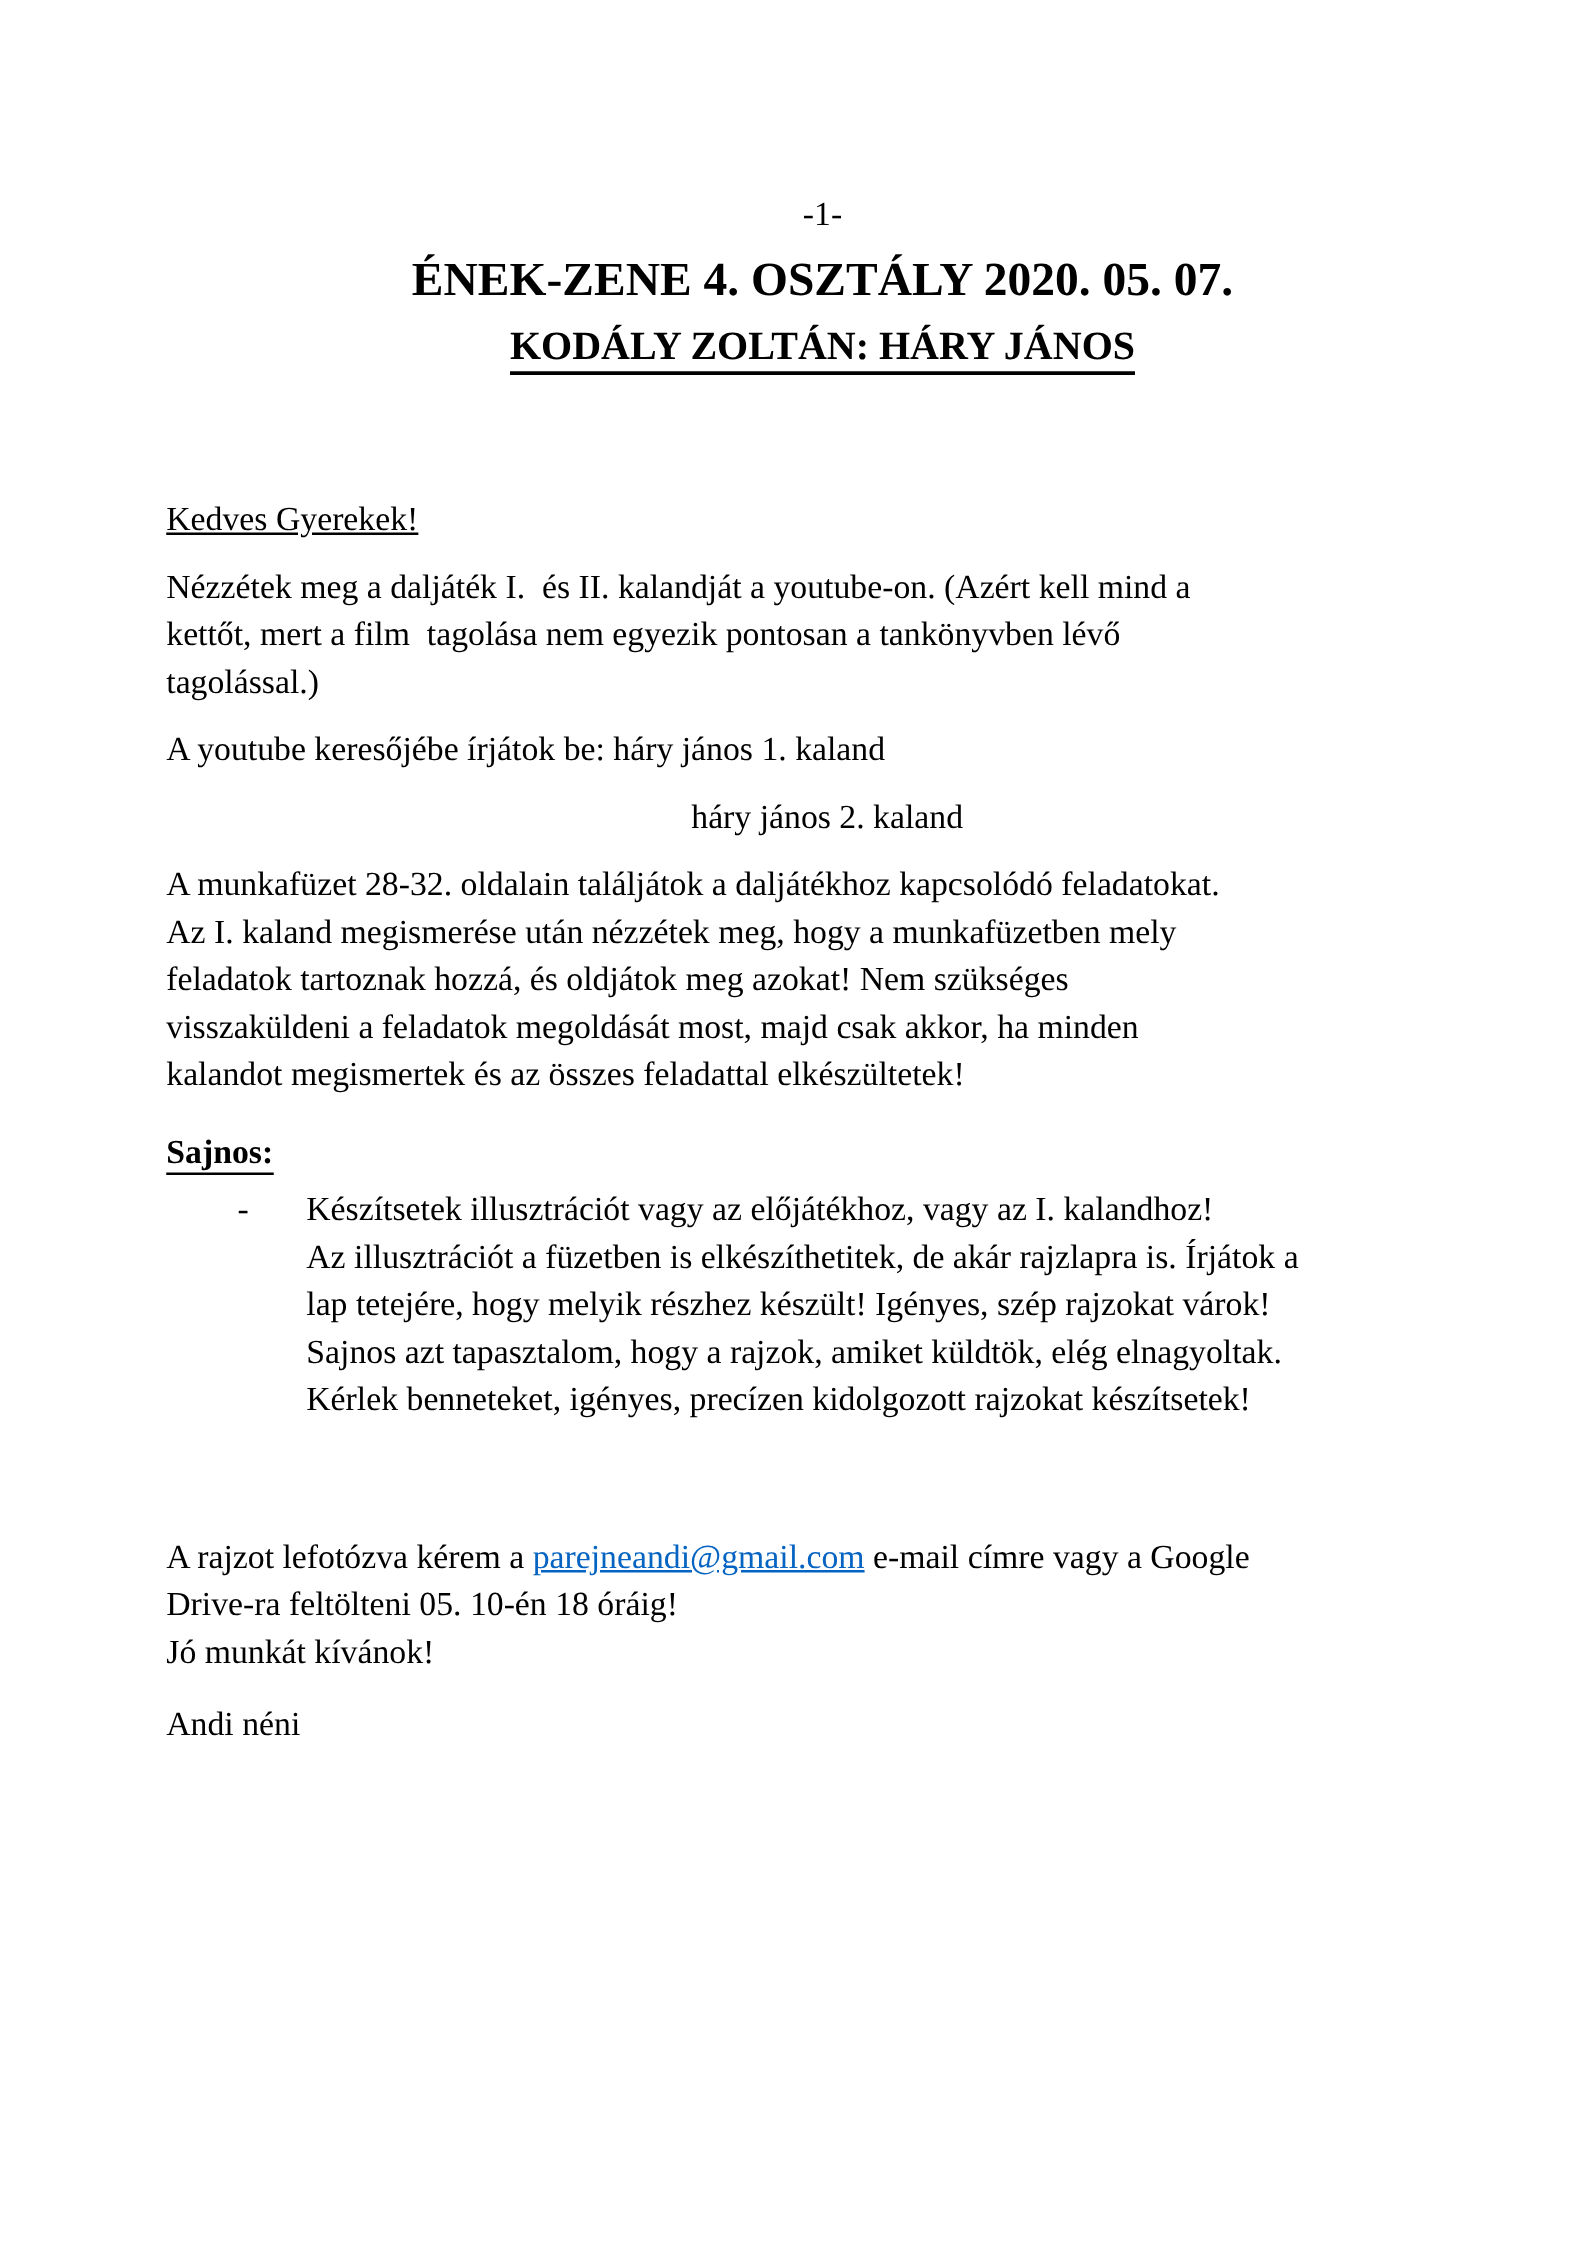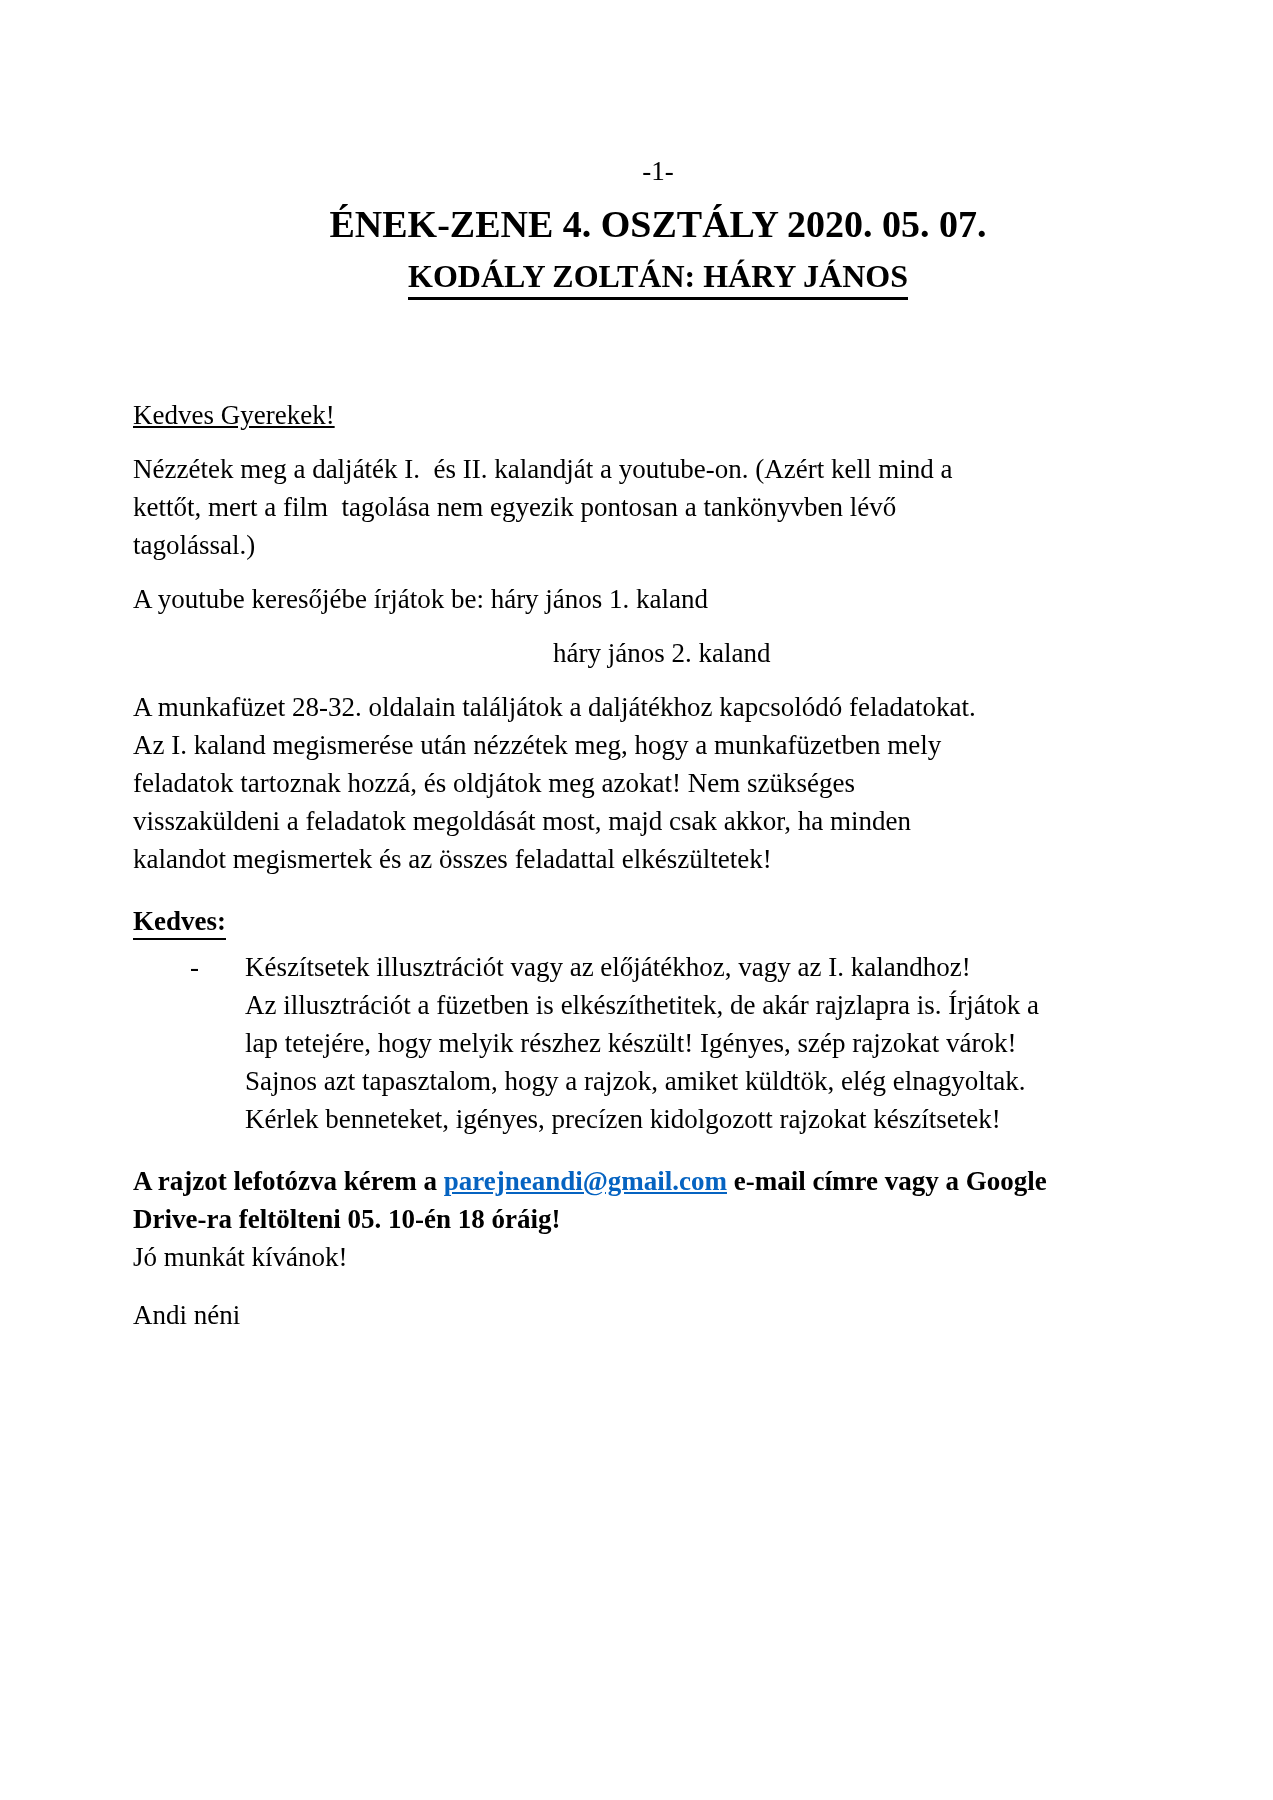--- a/index.html
+++ b/index.html
@@ -69,21 +69,21 @@
   .task-item .dash {
     flex: none;
     margin-left: 57px;
     width: 55px;
     white-space: pre;
   }
   .task-item .task-text {
     flex: none;
     white-space: pre;
   }
-  p.send { margin-top: 24px; font-weight: bold; }
+  p.send { margin-top: 88px; }
   p.send span { white-space: pre-wrap; }
   a.email-link {
     color: #0563C1;
     text-decoration: underline;
     cursor: pointer;
   }
   p.closing { margin-top: 0; }
   p.signature { margin-top: 20px; }
 </style>
 </head>
@@ -108,21 +108,21 @@
 
   <p class="para indent2">háry jános 2. kaland</p>
 
   <p class="para">A munkafüzet 28-32. oldalain találjátok a daljátékhoz kapcsolódó feladatokat.
 Az I. kaland megismerése után nézzétek meg, hogy a munkafüzetben mely
 feladatok tartoznak hozzá, és oldjátok meg azokat! Nem szükséges
 visszaküldeni a feladatok megoldását most, majd csak akkor, ha minden
 kalandot megismertek és az összes feladattal elkészültetek!</p>
 
 
-  <p class="para task-heading"><span class="u">Kedves:</span></p>
+  <p class="para task-heading"><span class="u">Sajnos:</span></p>
 
   <div class="task-item">
     <span class="dash">-</span>
     <span class="task-text">Készítsetek illusztrációt vagy az előjátékhoz, vagy az I. kalandhoz!
 Az illusztrációt a füzetben is elkészíthetitek, de akár rajzlapra is. Írjátok a
 lap tetejére, hogy melyik részhez készült! Igényes, szép rajzokat várok!
 Sajnos azt tapasztalom, hogy a rajzok, amiket küldtök, elég elnagyoltak.
 Kérlek benneteket, igényes, precízen kidolgozott rajzokat készítsetek!</span>
   </div>
 

